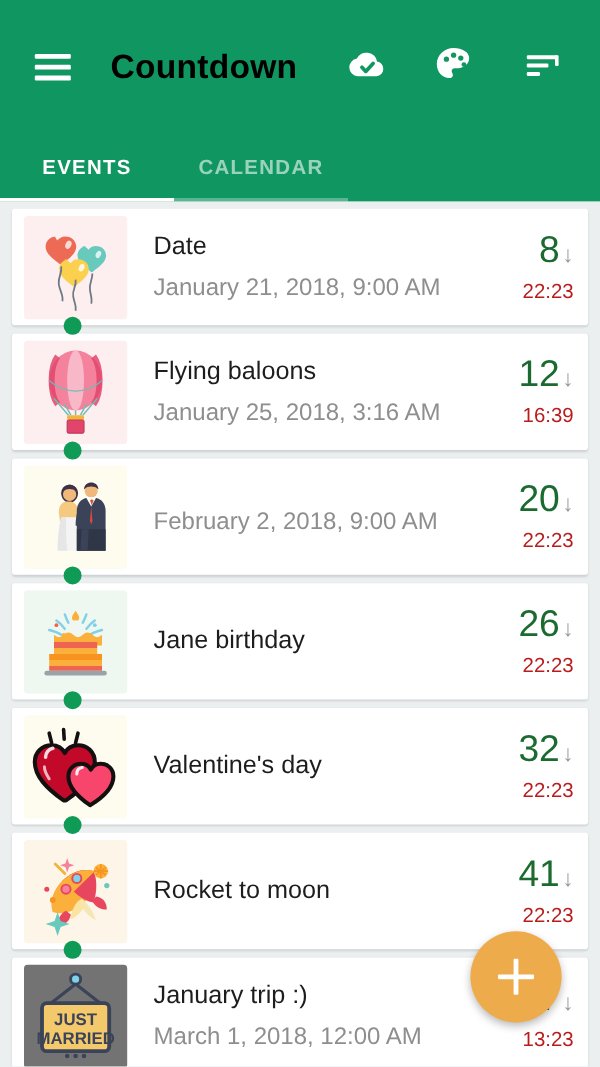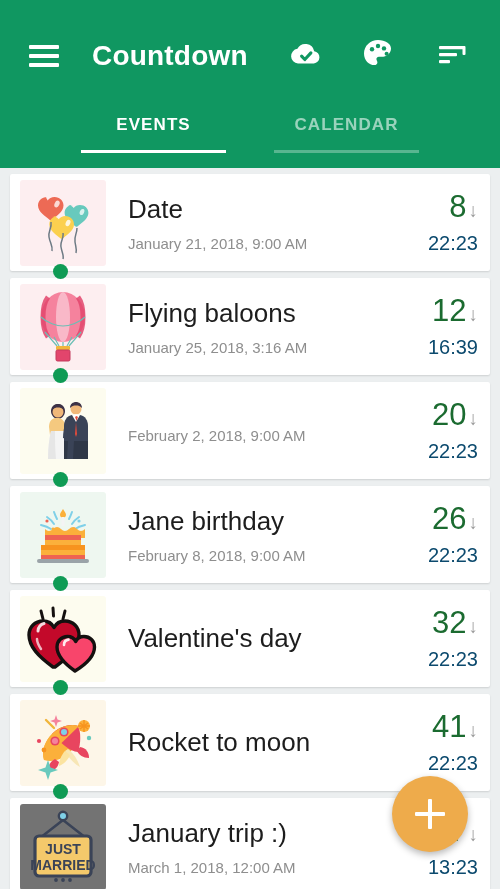--- a/index.html
+++ b/index.html
@@ -51,44 +51,42 @@
     justify-content: space-between;
   }
   .hamburger span {
     display: block;
     height: 4px;
     background: #ffffff;
     border-radius: 1px;
   }
   .app-title {
     flex: 1 1 auto;
-    color: #ffffff;
+    color: #000000;
     font-size: 28px;
     font-weight: bold;
     letter-spacing: 0.2px;
     margin-left: 22px;
     white-space: nowrap;
   }
   .appbar-actions {
     display: flex;
     align-items: center;
     gap: 22px;
     margin-right: 4px;
   }
 
   
   .tabs {
     position: absolute;
     left: 0;
     right: 0;
-    bottom: 15px;
-    display: flex;
-    justify-content: center;
+    bottom: 0;
+    display: flex;
     height: 56px;
-    gap: 48px;
   }
   .tab {
     position: relative;
     width: 145px;
     display: flex;
     align-items: center;
     justify-content: center;
     font-size: 17px;
     font-weight: bold;
     letter-spacing: 1.1px;
@@ -145,29 +143,29 @@
     justify-content: center;
   }
   .thumb-wrap svg { display: block; }
   .row-main {
     flex: 1 1 auto;
     min-width: 0;
     padding-left: 22px;
     padding-right: 8px;
   }
   .row-title {
-    font-size: 26px;
+    font-size: 21px;
     color: #1d1d1d;
     line-height: 1.25;
     white-space: nowrap;
     overflow: hidden;
   }
   .row-sub {
     margin-top: 9px;
-    font-size: 15px;
+    font-size: 20px;
     color: #8e8e8e;
     white-space: nowrap;
     overflow: hidden;
   }
   .row-right {
     flex: 0 0 auto;
     width: 92px;
     padding-right: 12px;
     text-align: right;
   }
@@ -182,22 +180,22 @@
     color: #1b6b30;
     line-height: 1;
   }
   .count-arrow {
     font-size: 19px;
     color: #9a9a9a;
     line-height: 1;
   }
   .count-time {
     margin-top: 10px;
-    font-size: 20px;
-    color: #0c4a6e;
+    font-size: 17px;
+    color: #b91c1c;
   }
 
   
   .timeline-dot {
     position: absolute;
     left: 43px;
     bottom: -8px;
     width: 15px;
     height: 15px;
     border-radius: 50%;
@@ -411,21 +409,20 @@
             <rect x="22" y="45" width="36" height="5" fill="#fbb03b"></rect>
             <rect x="18" y="50" width="44" height="5" fill="#f7931e"></rect>
             <rect x="18" y="55" width="44" height="5" fill="#fbb03b"></rect>
             <rect x="18" y="60" width="44" height="4" fill="#ee6352"></rect>
             <rect x="14" y="64" width="52" height="4" rx="2" fill="#9aa3a8"></rect>
           </svg>
         </span>
       </div>
       <div class="row-main">
         <div class="row-title">Jane birthday</div>
-        <div class="row-sub">February 8, 2018, 9:00 AM</div>
       </div>
       <div class="row-right">
         <div class="count-line">
           <span class="count-num">26</span>
           <span class="count-arrow">↓</span>
         </div>
         <div class="count-time">22:23</div>
       </div>
       <span class="timeline-dot"></span>
     </div>

